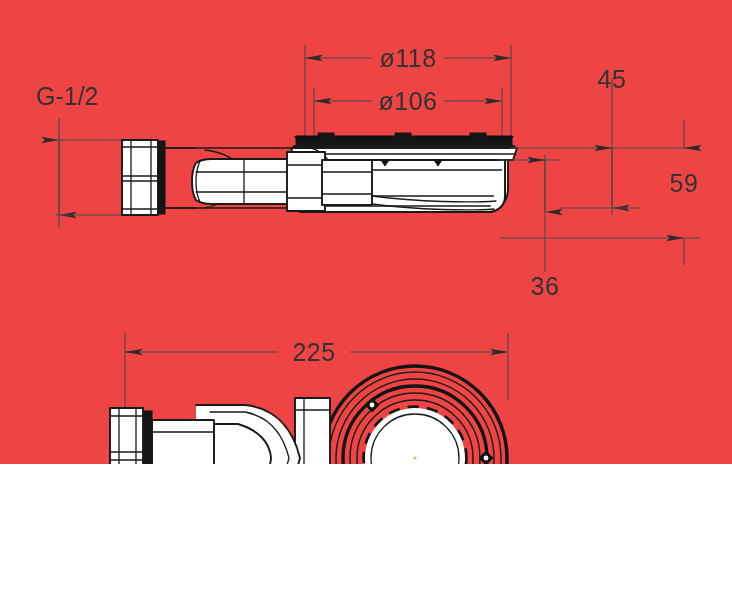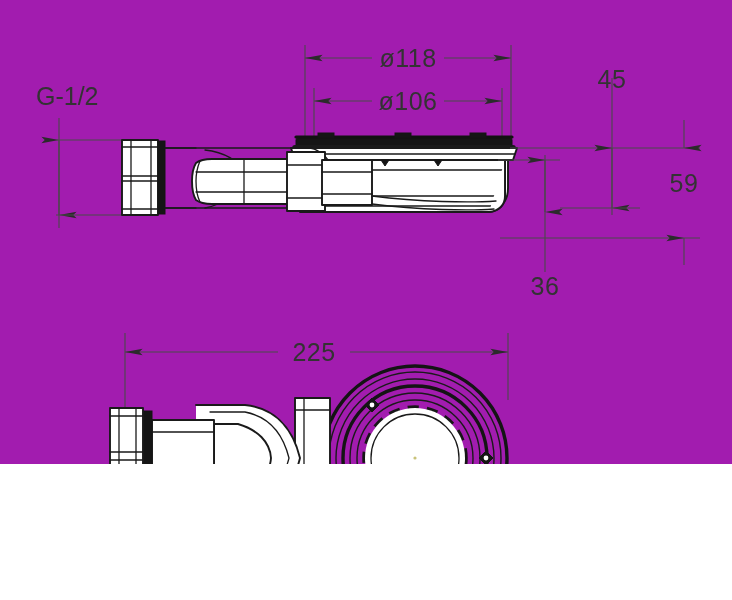--- a/index.html
+++ b/index.html
@@ -4,21 +4,21 @@
 <style>
   html, body {
     margin: 0;
     padding: 0;
     background: #ffffff;
   }
   #page {
     position: relative;
     width: 732px;
     height: 464px;
-    background: #a21caf;
+    background: #ef4444;
     overflow: hidden;
     font-family: "Liberation Sans", sans-serif;
   }
   #drawing-svg {
     position: absolute;
     left: 0;
     top: 0;
     width: 732px;
     height: 600px;
   }

